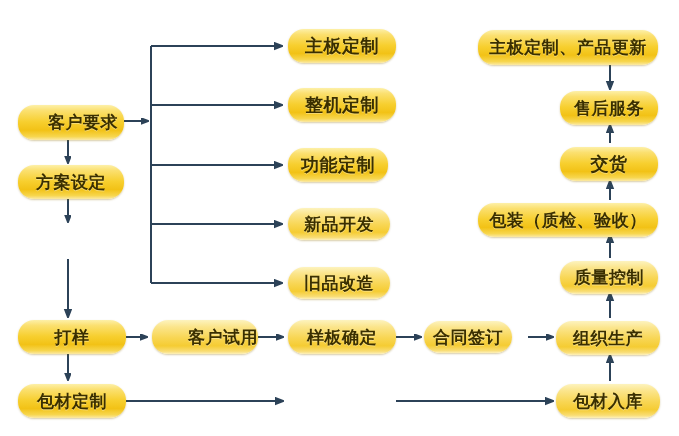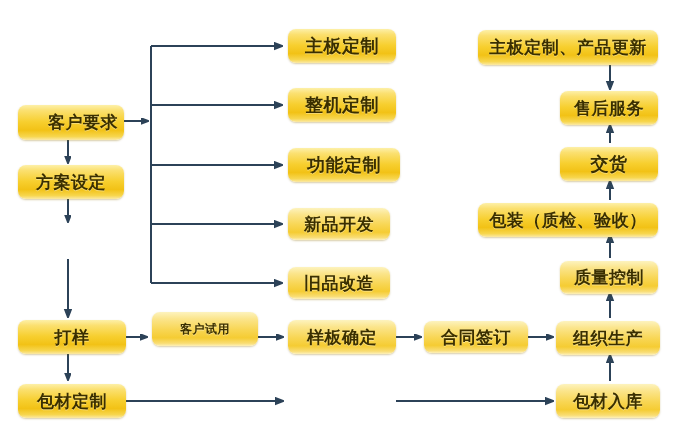--- a/index.html
+++ b/index.html
@@ -16,21 +16,21 @@
     height: 436px;
     background: #ffffff;
     overflow: hidden;
   }
   .node {
     position: absolute;
     box-sizing: border-box;
     display: flex;
     align-items: center;
     justify-content: center;
-    border-radius: 8px;
+    border-radius: 16px;
     color: #3a2f00;
     font-weight: bold;
     letter-spacing: 0.5px;
     text-align: center;
     white-space: nowrap;
     background: linear-gradient(to bottom,
         #fdf0a8 0%,
         #fbe070 16%,
         #f7cf2f 48%,
         #f2c216 72%,
@@ -128,42 +128,42 @@
   </div>
 
   <div class="node" style="left:288px; top:29px; width:108px; height:34px; font-size:18px;">
     <span class="label">主板定制</span>
   </div>
 
   <div class="node" style="left:288px; top:88px; width:108px; height:34px; font-size:18px;">
     <span class="label">整机定制</span>
   </div>
 
-  <div class="node" style="left:288px; top:148px; width:112px; height:34px; font-size:18px;">
+  <div class="node" style="left:288px; top:148px; width:100px; height:34px; font-size:18px;">
     <span class="label">功能定制</span>
   </div>
 
   <div class="node soft" style="left:288px; top:208px; width:102px; height:32px; font-size:17px;">
     <span class="label">新品开发</span>
   </div>
 
   <div class="node soft" style="left:288px; top:267px; width:102px; height:32px; font-size:17px;font-family:Liberation Serif, serif;">
     <span class="label">旧品改造</span>
   </div>
 
-  <div class="node soft" style="left:152px; top:312px; width:106px; height:34px; font-size:12px;">
+  <div class="node soft" style="left:152px; top:320px; width:106px; height:34px; font-size:17px;justify-content:flex-end;">
     <span class="label">客户试用</span>
   </div>
 
   <div class="node soft" style="left:288px; top:320px; width:108px; height:34px; font-size:17px;">
     <span class="label">样板确定</span>
   </div>
 
 
-  <div class="node soft" style="left:424px; top:321px; width:104px; height:32px; font-size:17px;">
+  <div class="node soft" style="left:424px; top:321px; width:88px; height:32px; font-size:17px;">
     <span class="label">合同签订</span>
   </div>
 
   <div class="node" style="left:478px; top:30px; width:180px; height:35px; font-size:17px;">
     <span class="label">主板定制、产品更新</span>
   </div>
 
   <div class="node" style="left:560px; top:147px; width:98px; height:34px; font-size:18px;">
     <span class="label">交货</span>
   </div>

